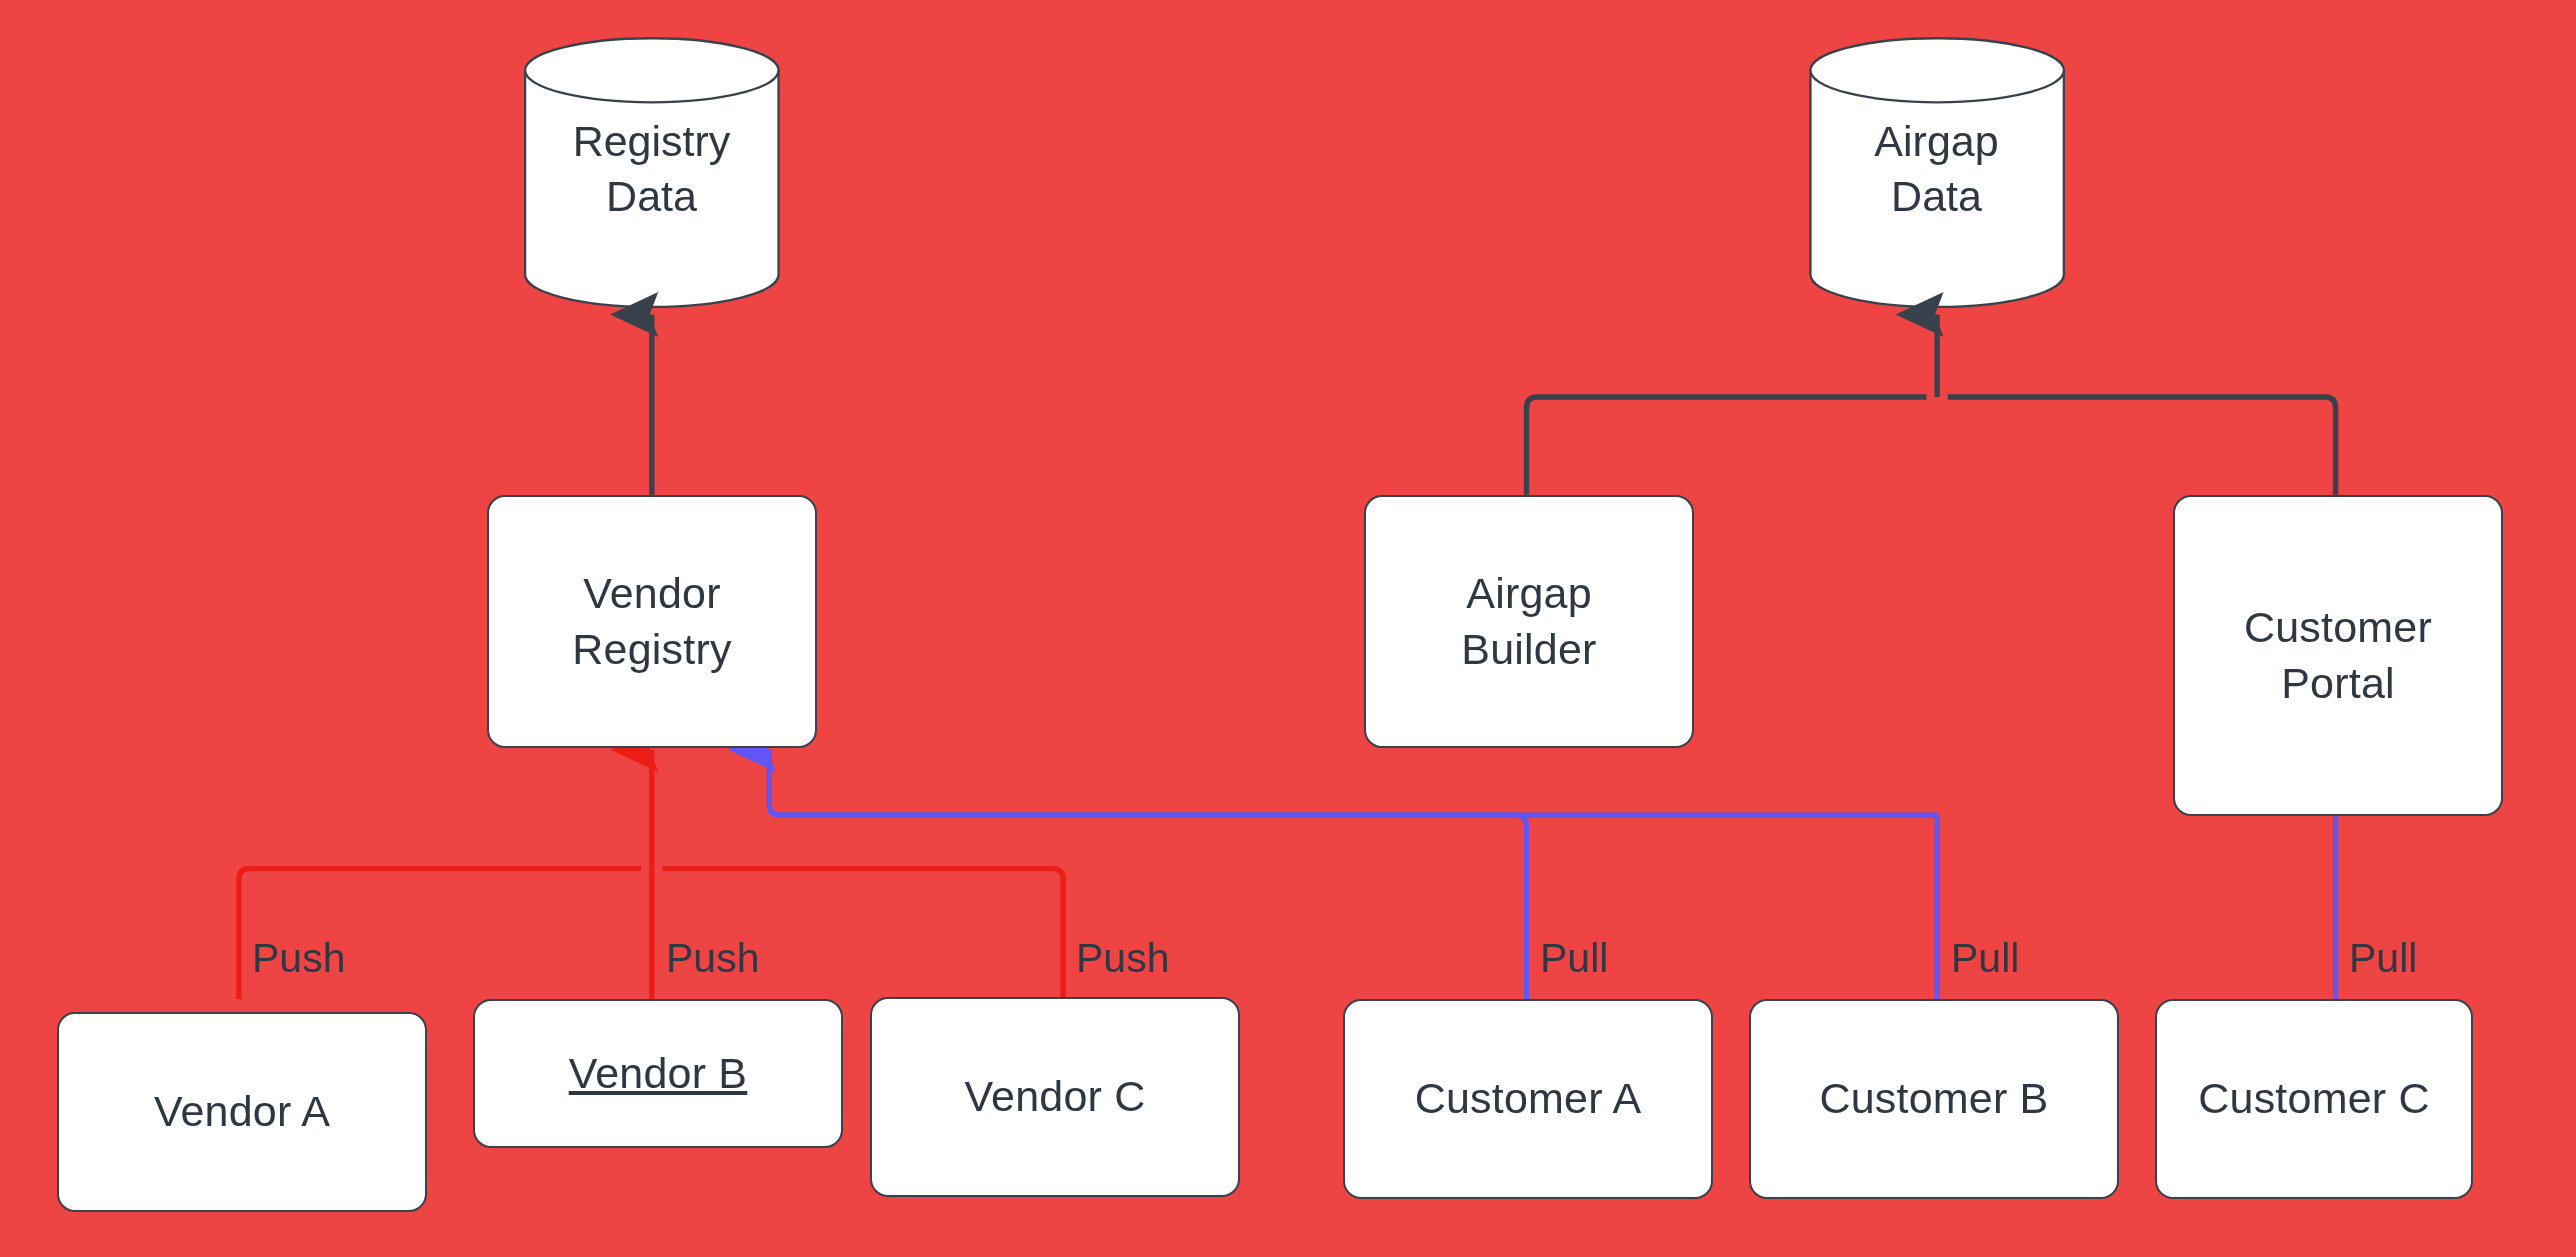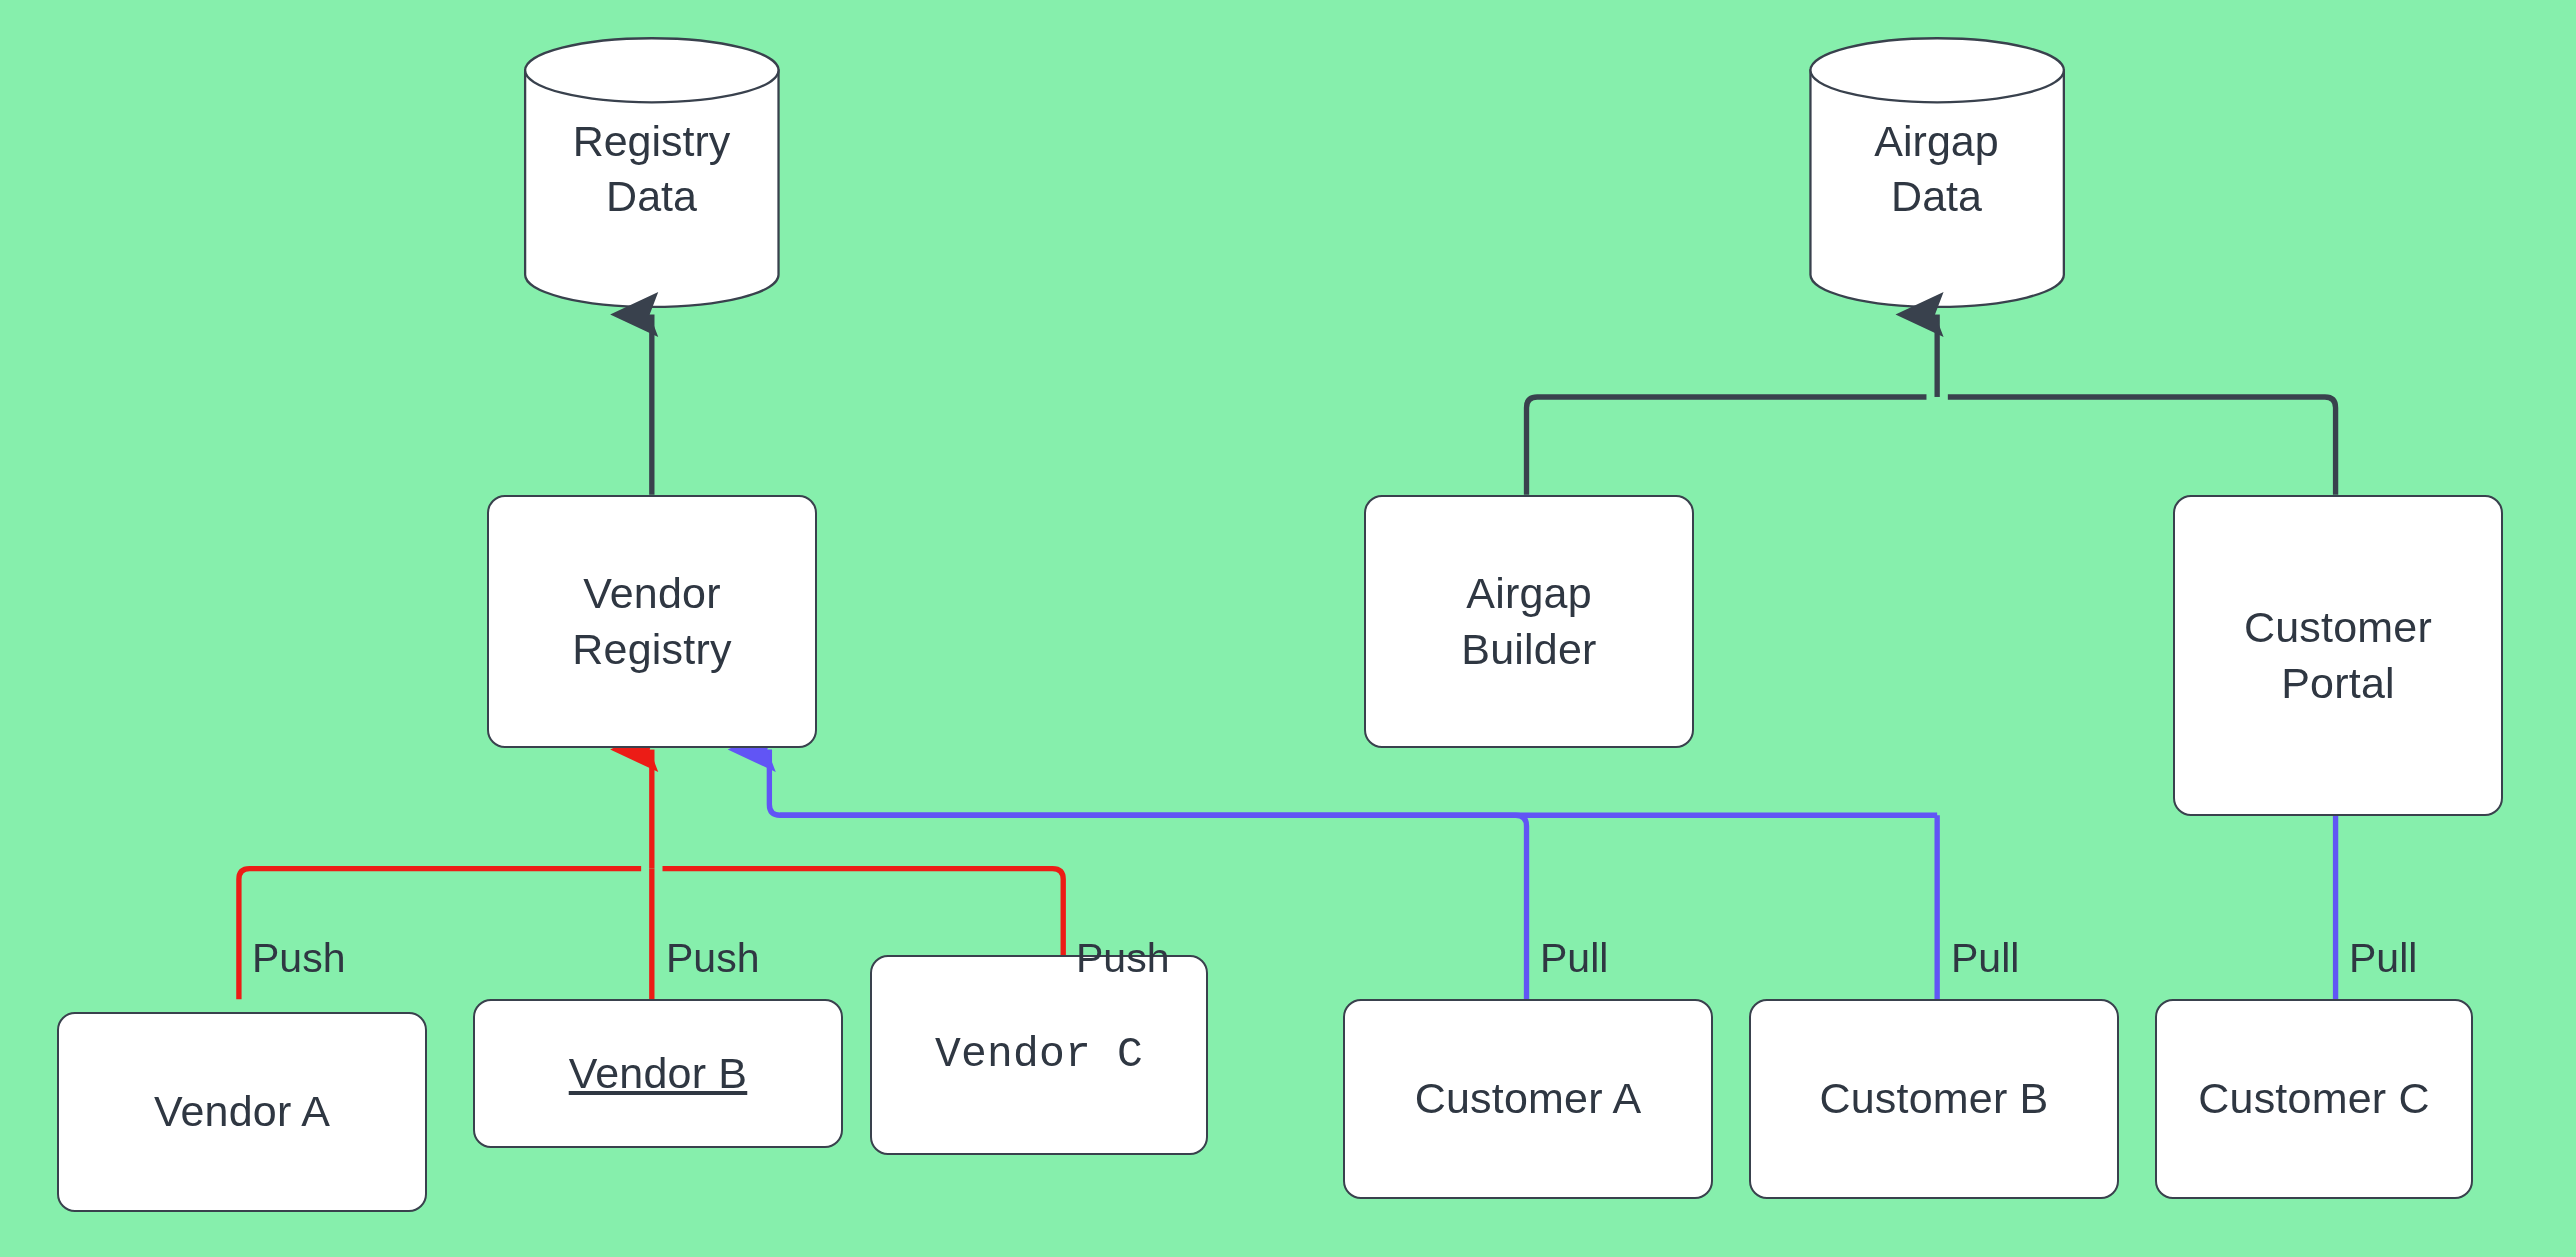--- a/index.html
+++ b/index.html
@@ -1,17 +1,17 @@
 <!DOCTYPE html>
 <html style="font-size:12.2px"><head>
 <meta charset="utf-8">
 <style>
   html,body{margin:0;padding:0;background:#ffffff;}
   body{font-family:"Liberation Sans",sans-serif;}
-  #stage{position:relative;width:2576px;height:1258px;background:#86efac;overflow:hidden;}
+  #stage{position:relative;width:2576px;height:1258px;background:#ef4444;overflow:hidden;}
   svg#wires{position:absolute;left:0;top:0;width:2576px;height:1258px;}
   .node{position:absolute;box-sizing:border-box;border:2.3px solid #39414d;border-radius:18px;background:#ffffff;
         display:flex;align-items:center;justify-content:center;text-align:center;color:#2f3742;
         font-size:43px;line-height:1.28;letter-spacing:0.2px;}
   .cyl-label{position:absolute;color:#2f3742;font-size:43px;line-height:1.28;text-align:center;width:100%;}
   .edge-label{position:absolute;color:#2f3742;font-size:41px;white-space:nowrap;}
 </style>
 </head>
 <body>
 
@@ -85,21 +85,21 @@
   </div>
 
   <div class="node" style="left:57px;top:1012px;width:370px;height:200px;">
     <span>Vendor A</span>
   </div>
 
   <div class="node" style="left:473px;top:999px;width:370px;height:149px;text-decoration:underline;">
     <span>Vendor B</span>
   </div>
 
-  <div class="node" style="left:870px;top:955px;width:338px;height:200px;font-family:Liberation Mono, monospace;">
+  <div class="node" style="left:870px;top:997px;width:370px;height:200px;">
     <span>Vendor C</span>
   </div>
 
   <div class="node" style="left:1343px;top:999px;width:370px;height:200px;text-align:right;">
     <span>Customer A</span>
   </div>
 
   <div class="node" style="left:1749px;top:999px;width:370px;height:200px;">
     <span>Customer B</span>
   </div>

